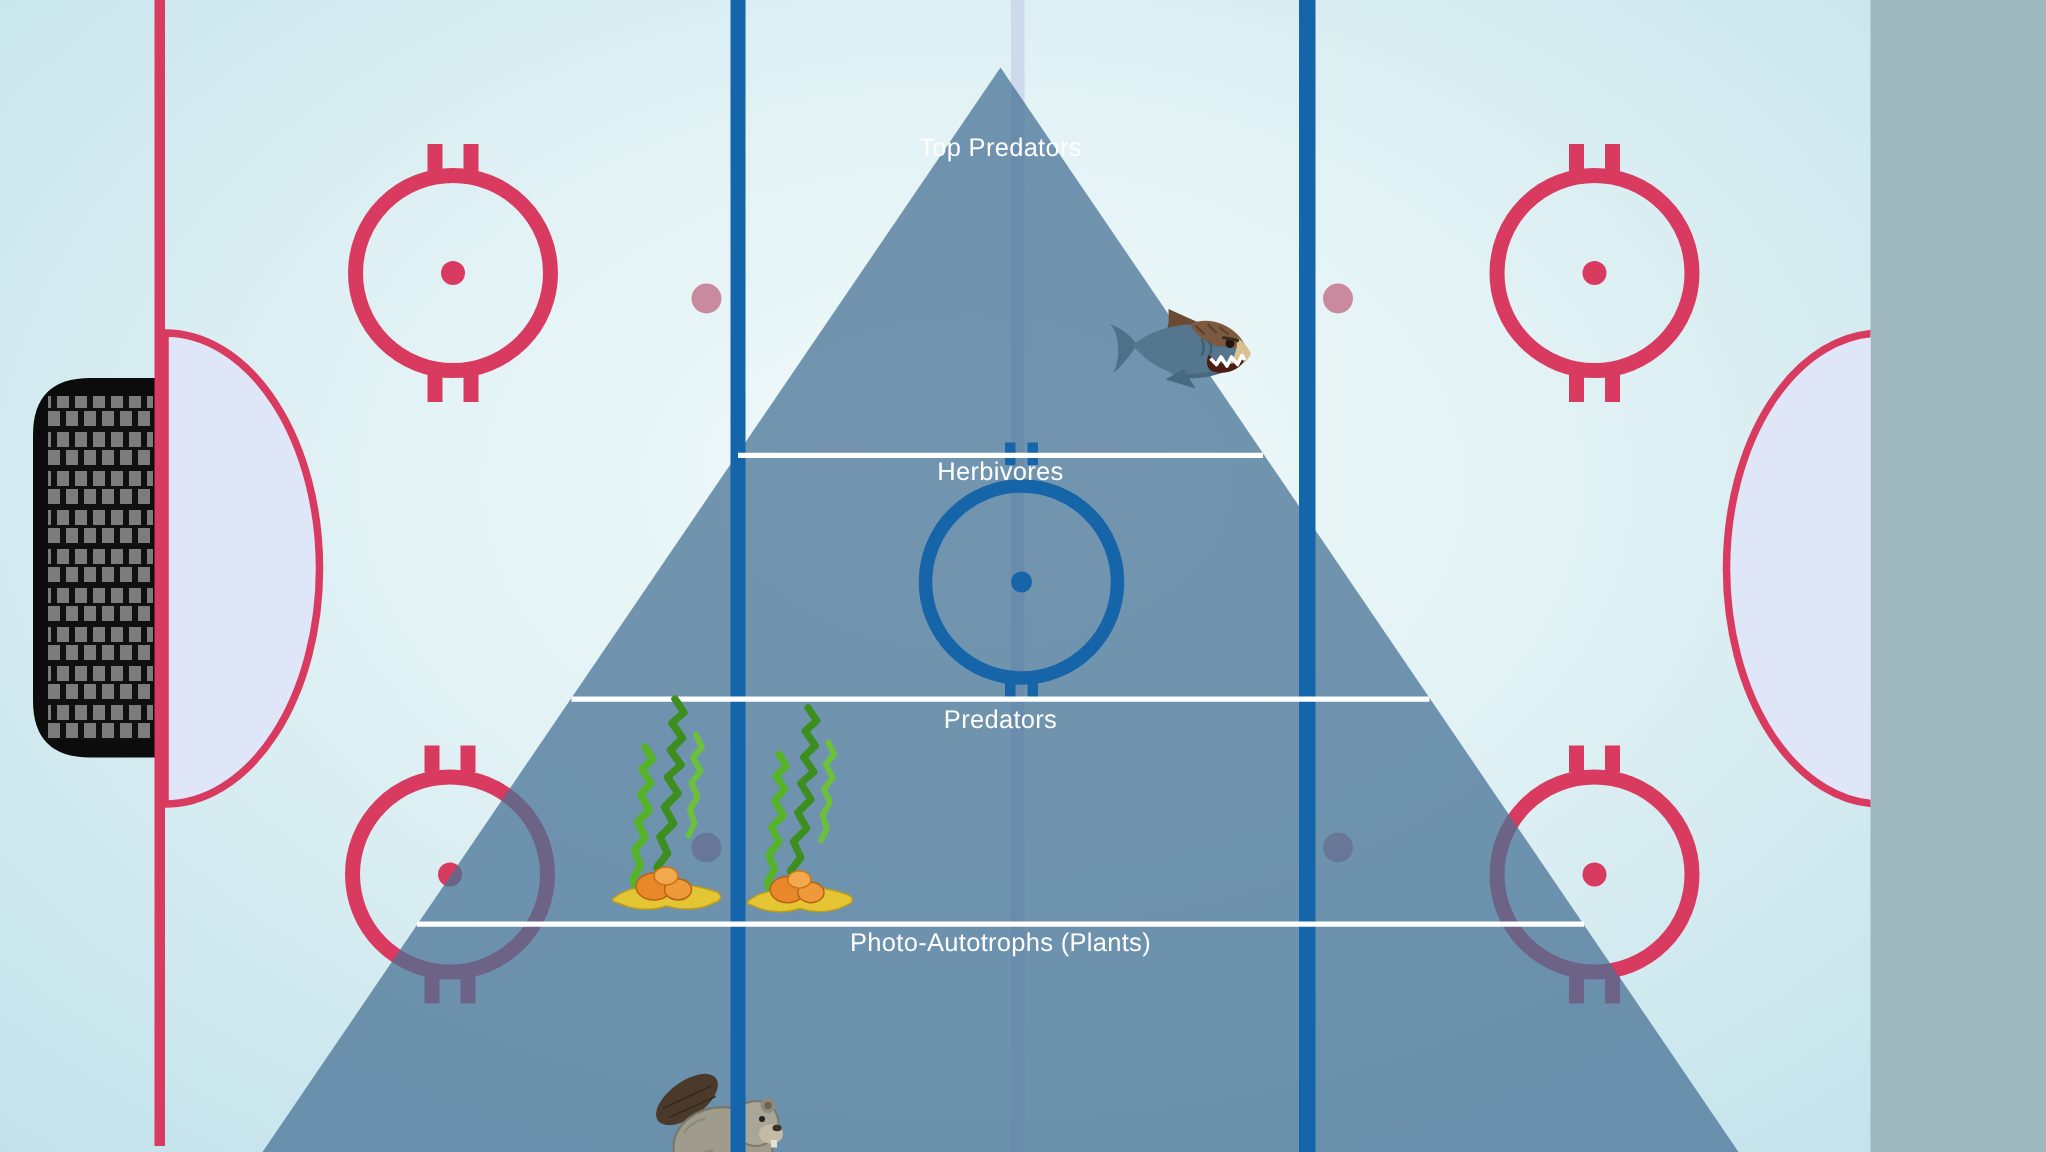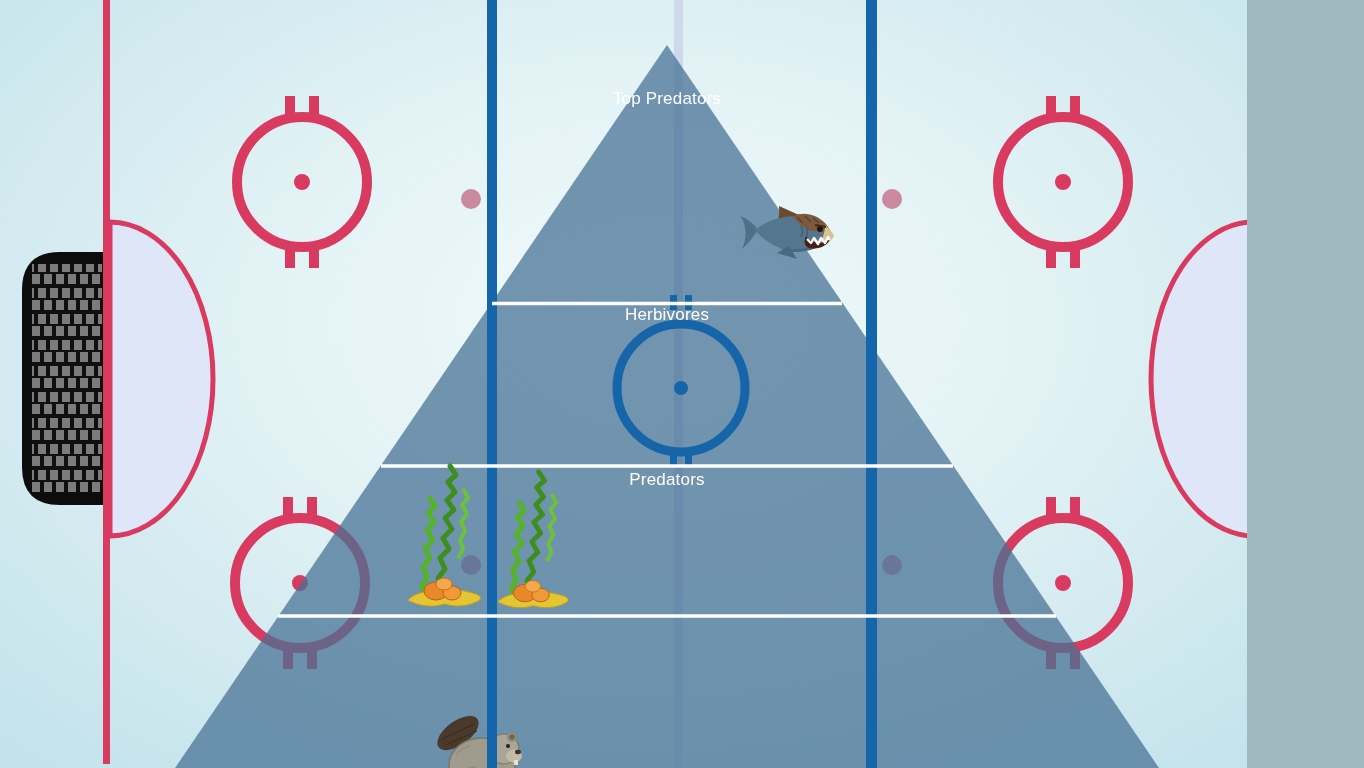--- a/index.html
+++ b/index.html
@@ -161,13 +161,14 @@
   </svg>
 
   <div class="zone" style="left:667px;top:45px;width:350px;height:258px"></div>
   <div class="zone" style="left:667px;top:303px;width:575px;height:163px"></div>
   <div class="zone" style="left:667px;top:466px;width:778px;height:150px"></div>
   <div class="zone" style="left:667px;top:616px;width:984px;height:152px"></div>
 
   <div class="lvl" style="left:667px;top:88px;width:110px">Top Predators</div>
   <div class="lvl" style="left:667px;top:304px">Herbivores</div>
   <div class="lvl" style="left:667px;top:469px">Predators</div>
+  <div class="lvl" style="left:667px;top:618px">Photo-Autotrophs (Plants)</div>
 </div>
 
 </body></html>

